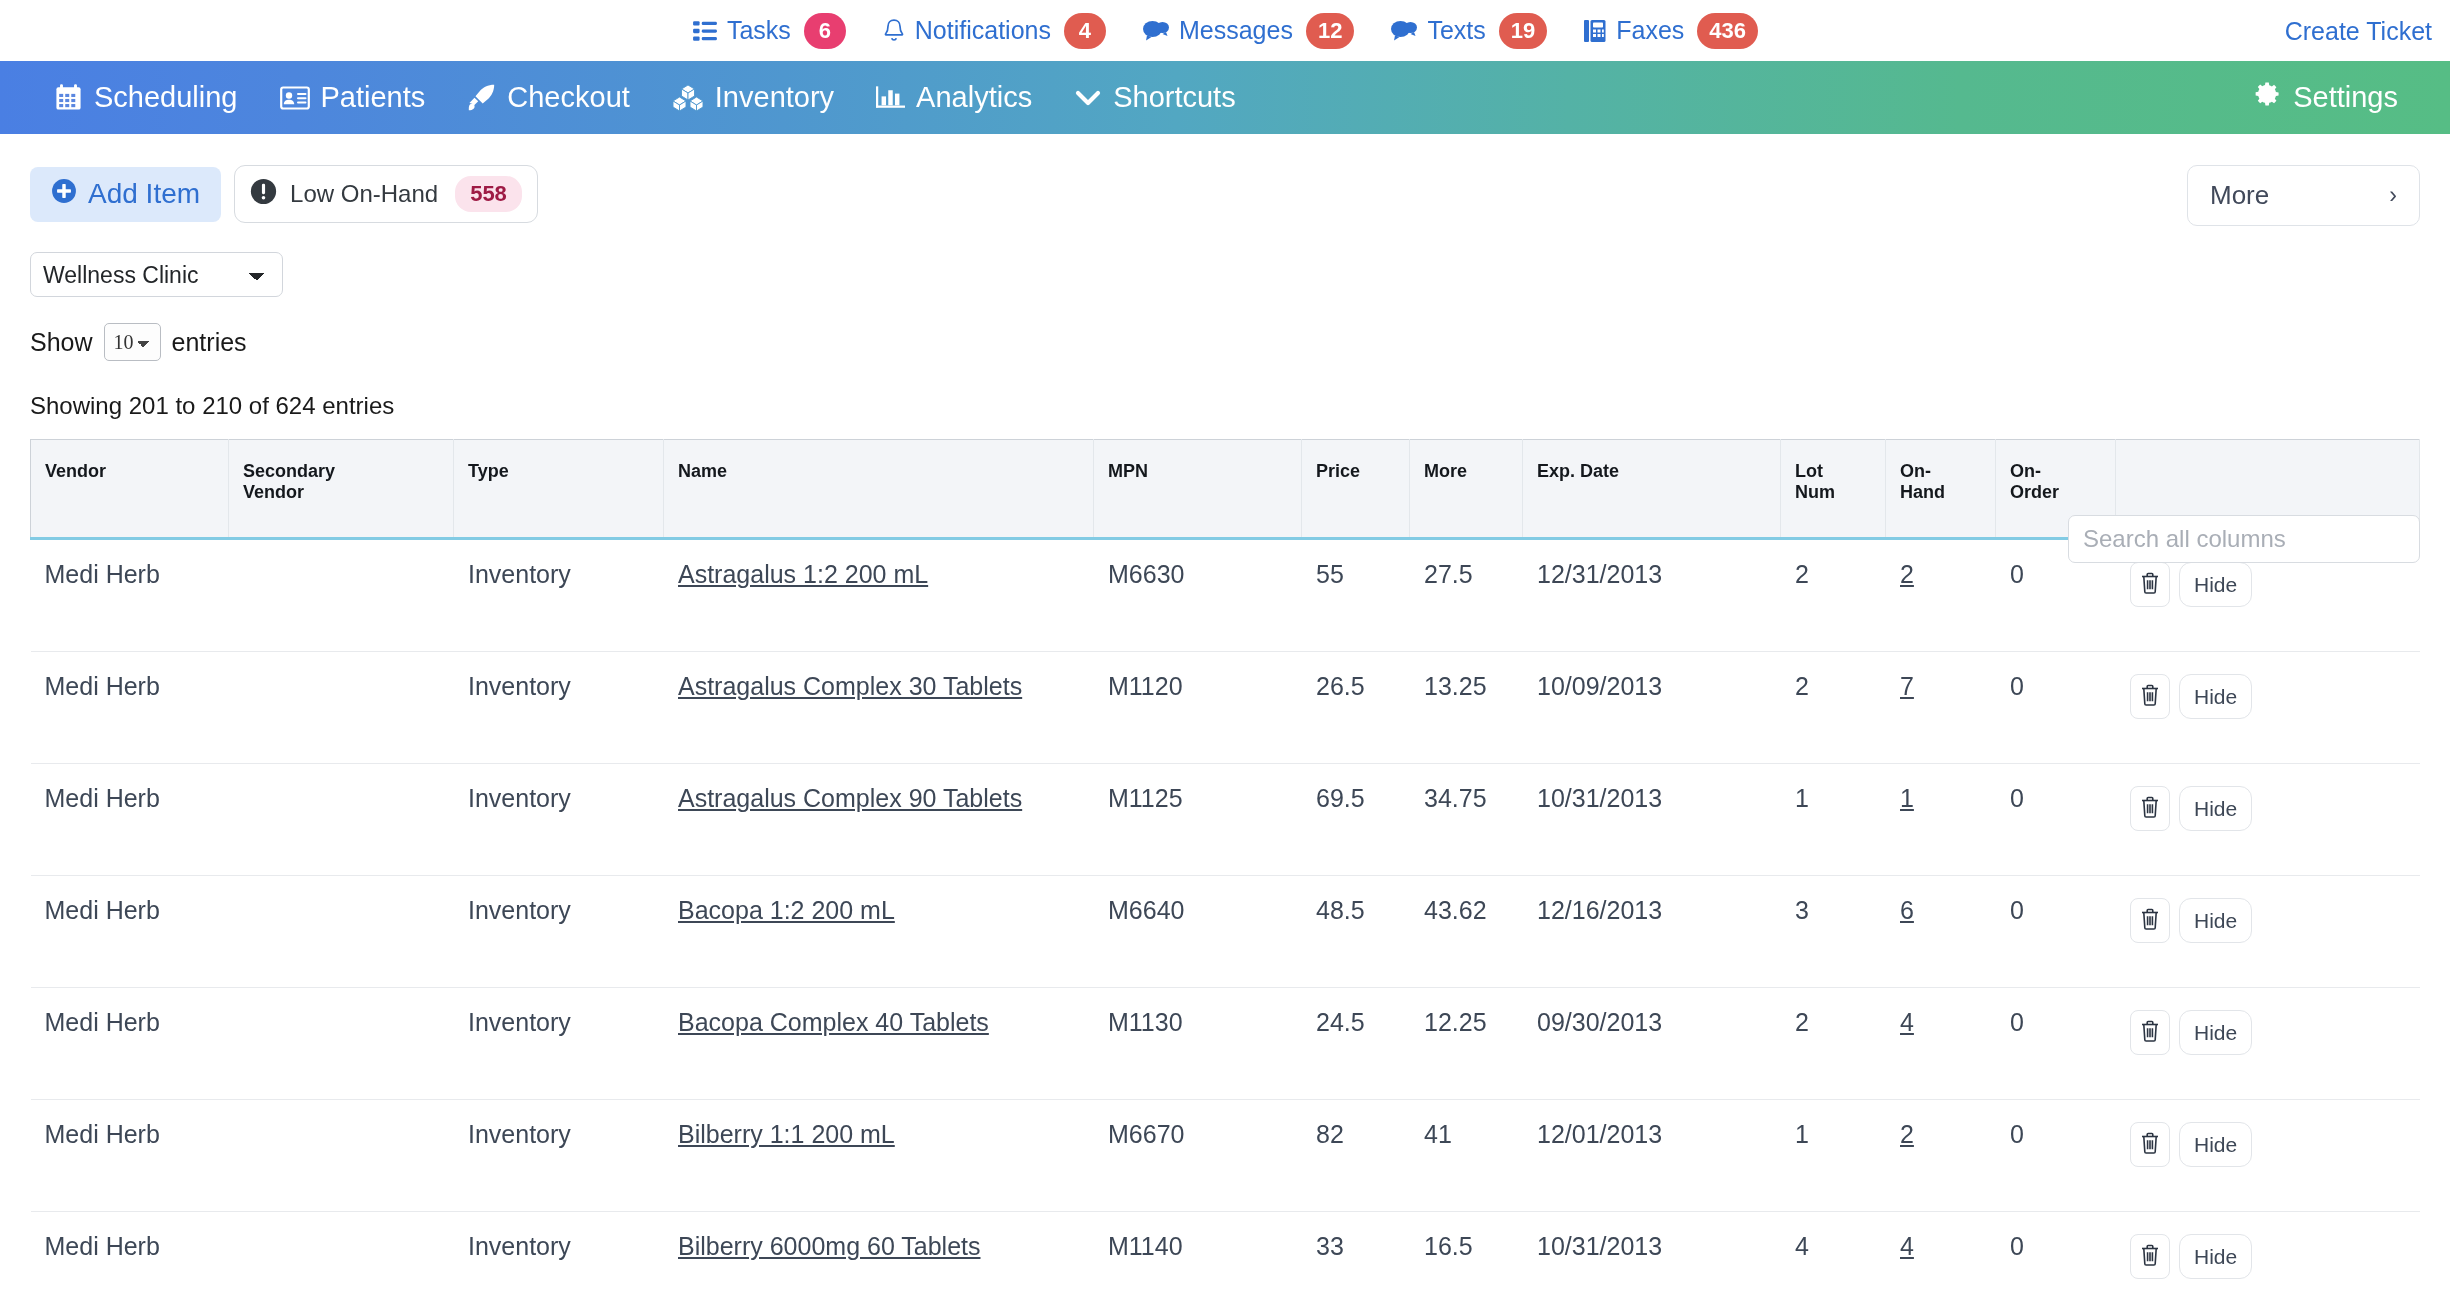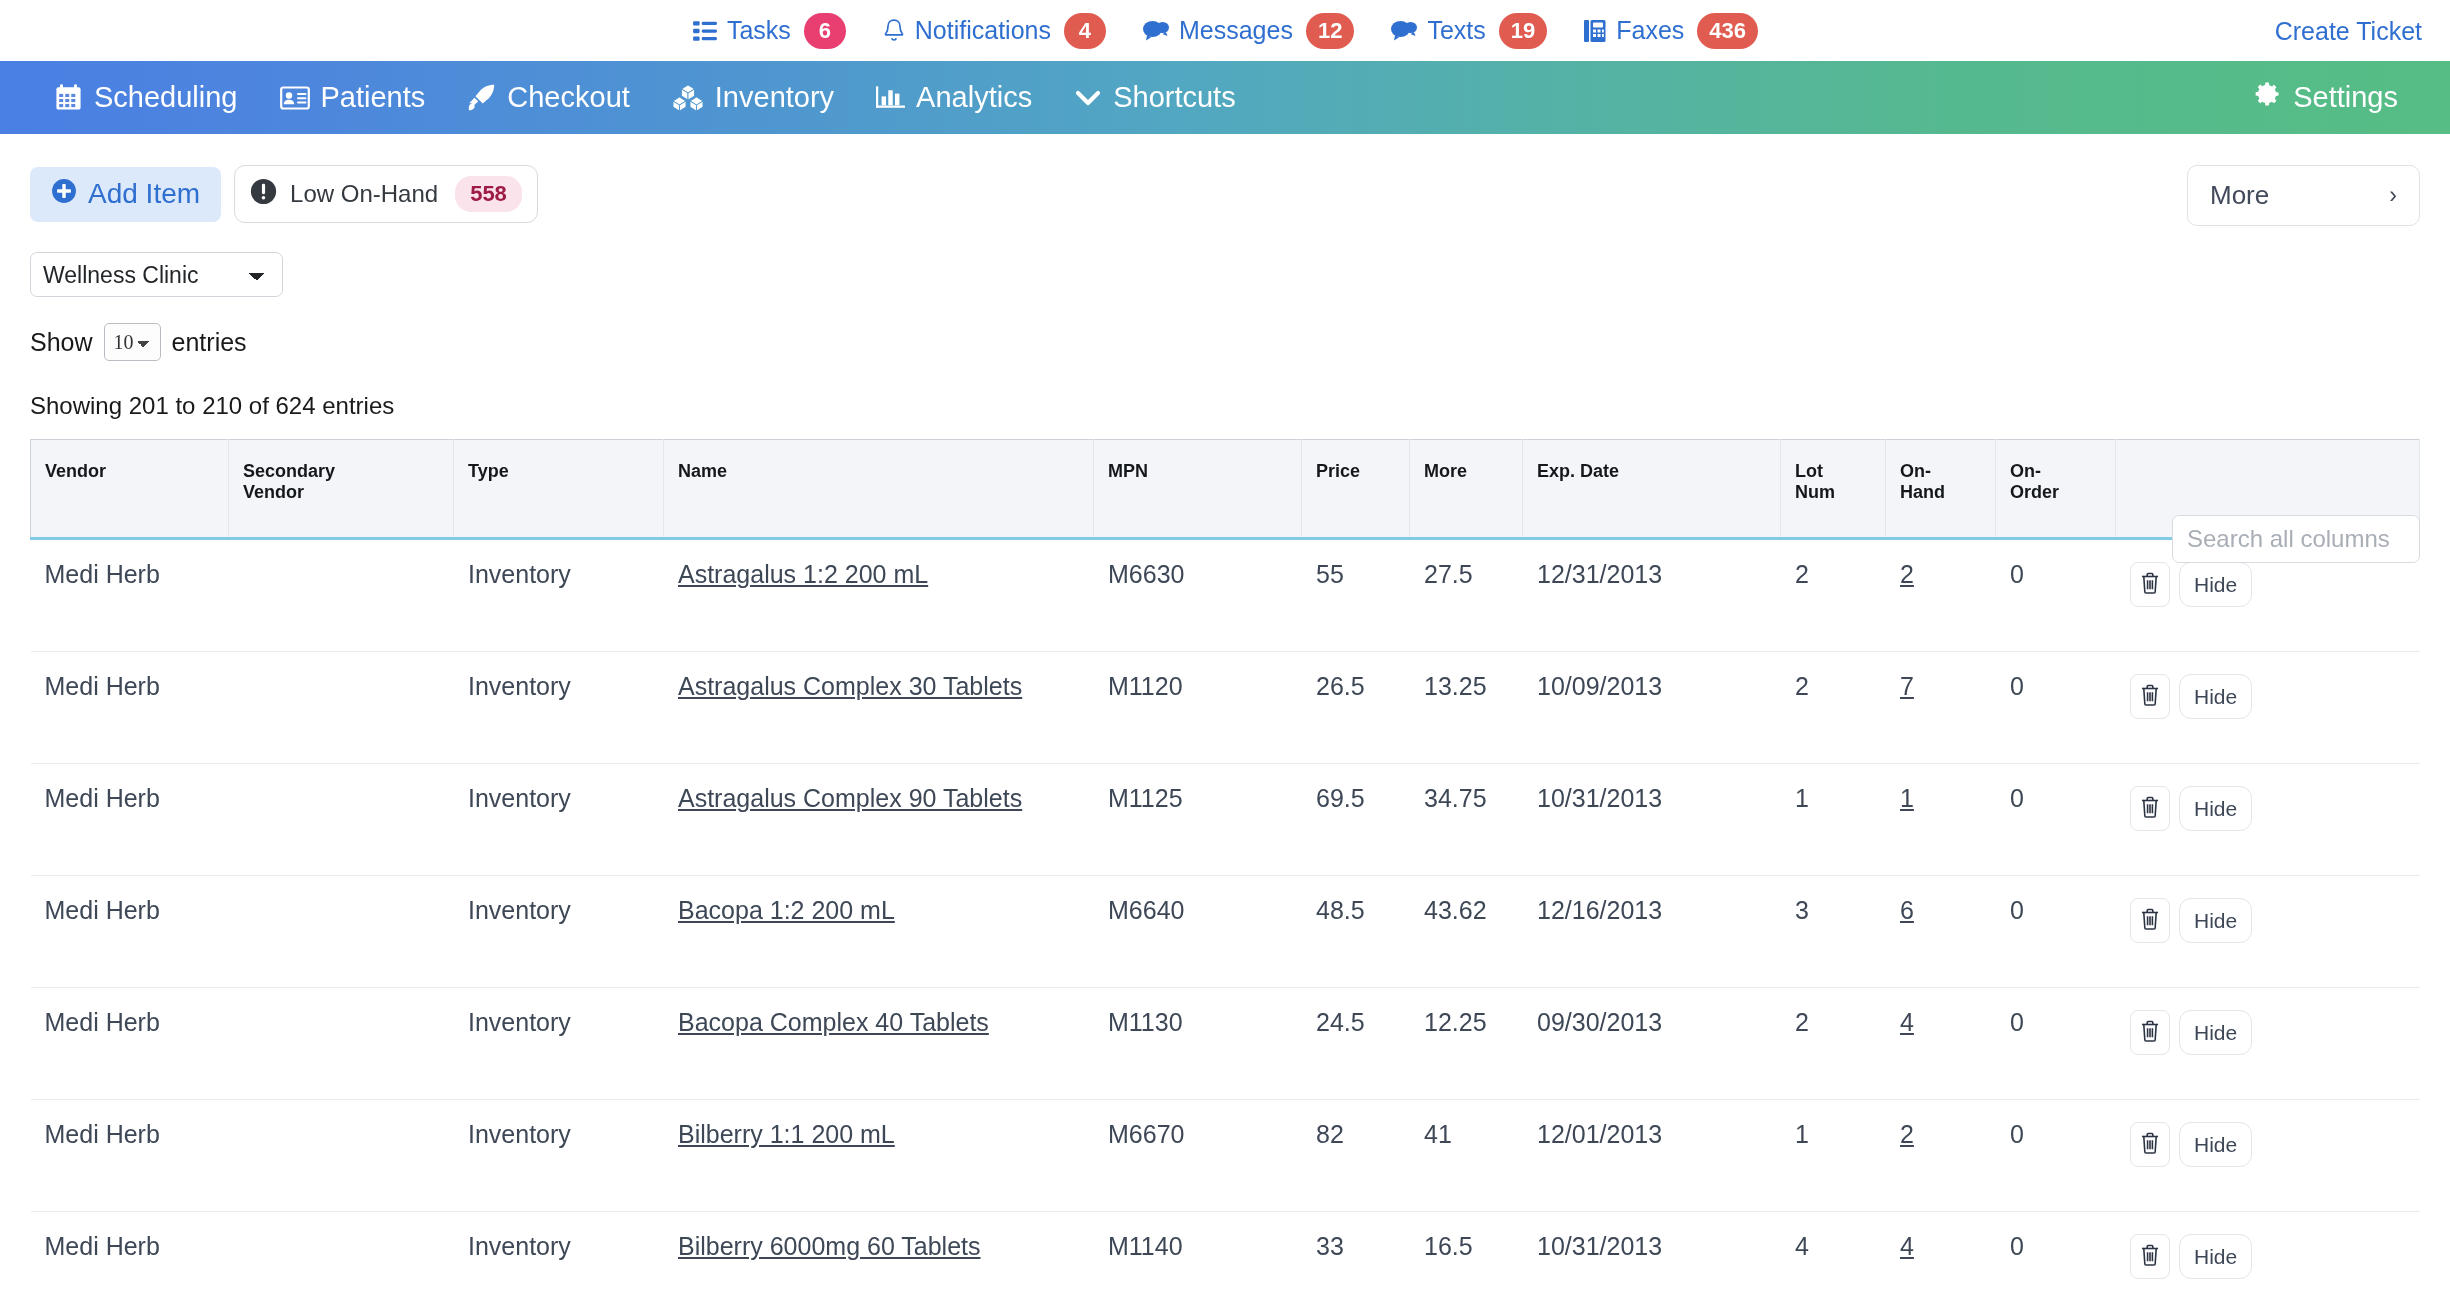--- a/index.html
+++ b/index.html
@@ -52,21 +52,21 @@
     color: #ffffff;
     font-size: 22px;
     font-weight: bold;
     margin-left: 4px;
   }
   .badge.pink { background: #e83e70; }
   .badge.red  { background: #e05c50; }
 
   .create-ticket {
     position: absolute;
-    right: 28px;
+    right: 18px;
     top: 50%;
     transform: translateY(-50%);
     color: #2f6fd0;
     font-size: 25px;
     text-decoration: none;
     cursor: pointer;
   }
 
   
   .mainnav {
@@ -219,21 +219,21 @@
       calc(100% - 17px) 17px,
       calc(100% - 11px) 17px;
     background-size: 6px 6px, 6px 6px;
     background-repeat: no-repeat;
   }
 
   .search-input {
     position: absolute;
     right: 30px;
     top: 381px;
-    width: 248px;
+    width: 352px;
     height: 48px;
     border: 1px solid #d8dce1;
     border-radius: 7px;
     padding: 0 14px;
     font-size: 24px;
     color: #333;
     font-family: inherit;
     background: #ffffff;
     margin-left: 28px;
   }

